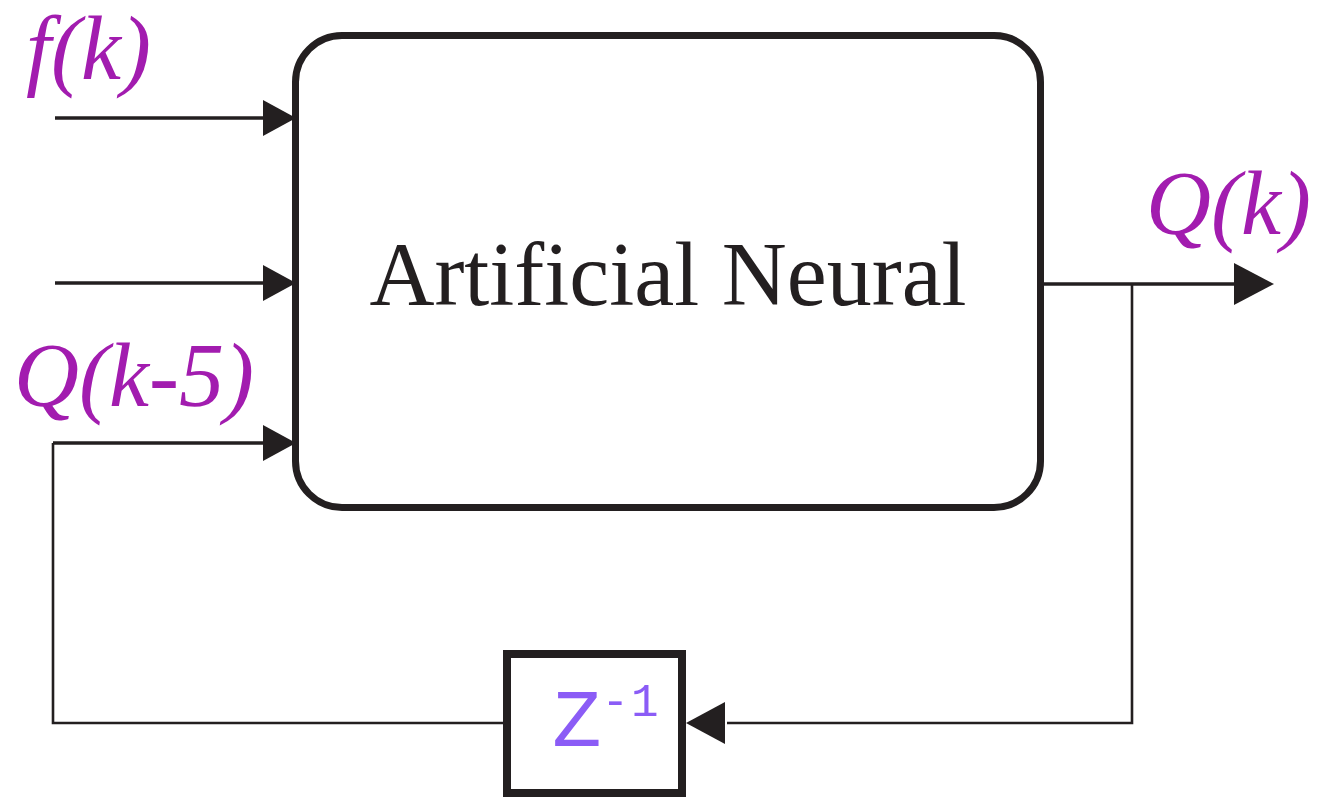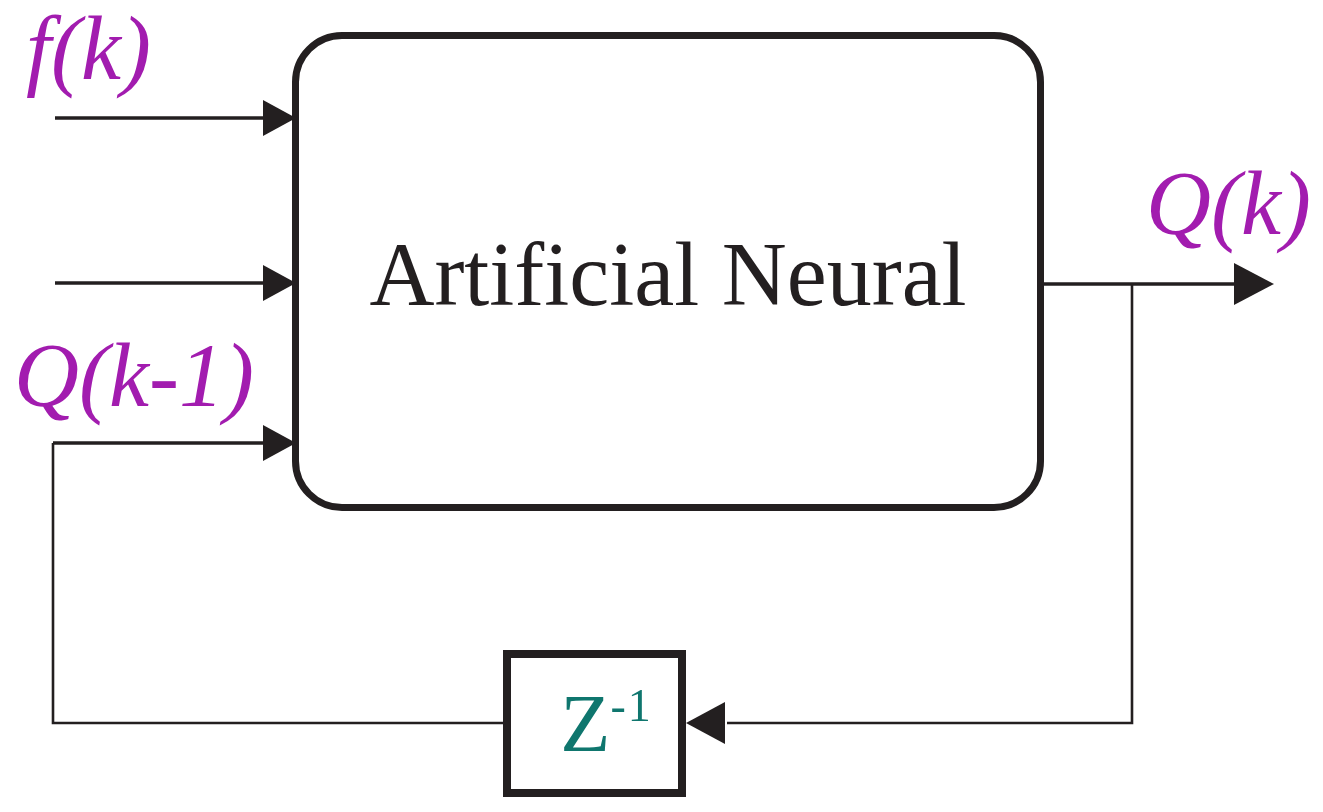--- a/index.html
+++ b/index.html
@@ -45,24 +45,24 @@
   }
   #delay-block {
     left: 503px;
     top: 650px;
     width: 183px;
     height: 147px;
     border-width: 8px;
     border-radius: 0;
   }
   #delay-label {
-    font-family: Liberation Serif, serif;
+    font-family: Liberation Mono, monospace;
     font-size: 82px;
     line-height: 1;
-    color: #0f766e;
+    color: #8b5cf6;
     white-space: nowrap;
     margin-left: 24px;
   }
   #delay-label sup {
     font-size: 46px;
     line-height: 1;
     vertical-align: 30px;
     letter-spacing: 2px;
   }
 
@@ -100,21 +100,21 @@
     <div id="ann-title">
       <div>Artificial Neural</div>
     </div>
   </div>
 
   <div id="delay-block" class="block">
     <div id="delay-label"><span>Z</span><sup>-1</sup></div>
   </div>
 
   <div id="label-f" class="sig-label">f(k)</div>
-  <div id="label-qprev" class="sig-label">Q(k-1)</div>
+  <div id="label-qprev" class="sig-label">Q(k-5)</div>
   <div id="label-qout" class="sig-label">Q(k)</div>
 
   <svg id="wires" width="1323" height="812" viewBox="0 0 1323 812">
     <g stroke="#231f20" fill="#231f20">
 
       <g>
         <line x1="55" y1="118" x2="266" y2="118" stroke-width="3.4" fill="none"></line>
         <polygon points="263,100 263,136 296,118" stroke="none"></polygon>
       </g>
 

